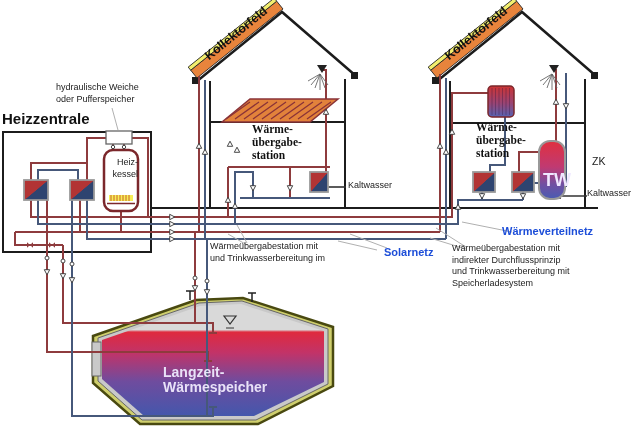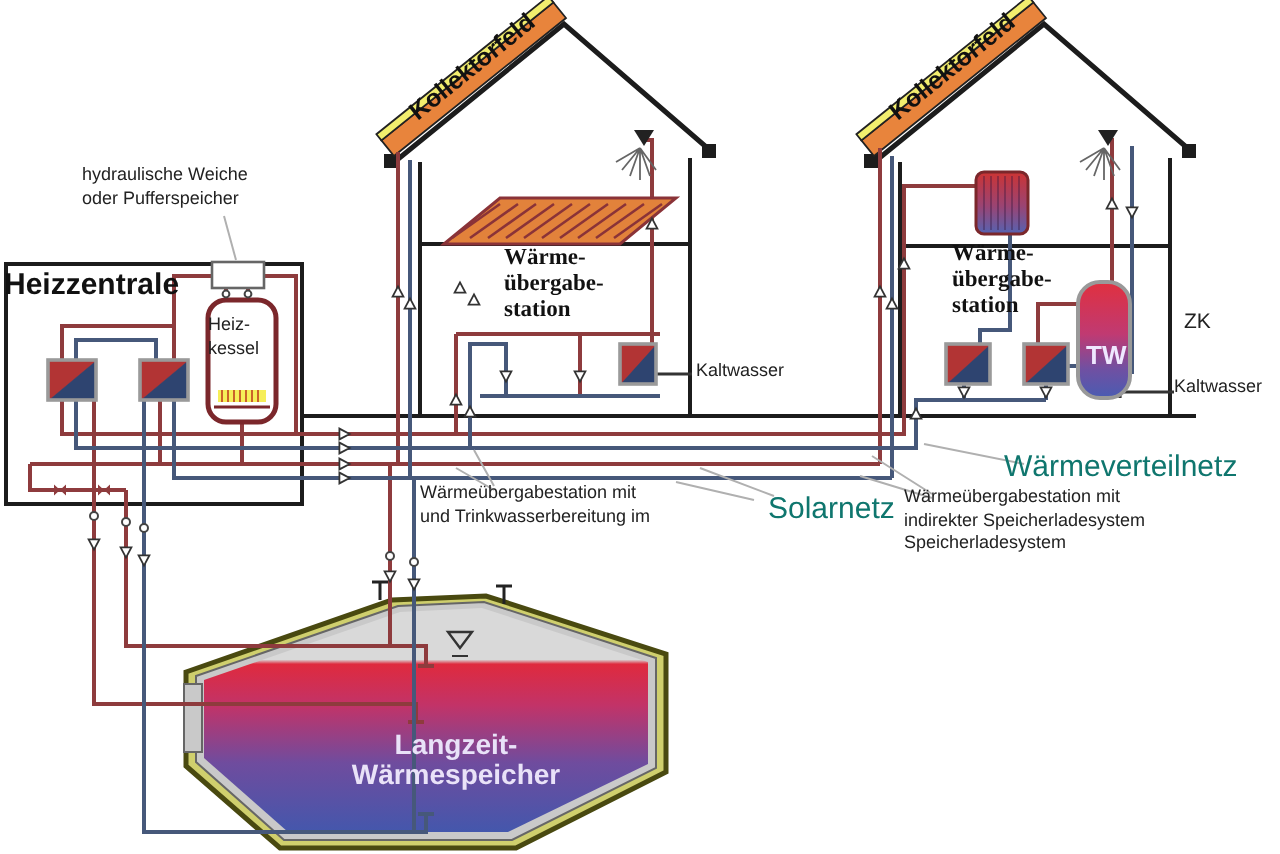--- a/index.html
+++ b/index.html
@@ -2,25 +2,25 @@
 <html><head>
 <meta charset="utf-8">
 <style>
   html,body{margin:0;padding:0;background:#888;}
   #stage{position:relative;width:640px;height:427px;background:#fff;overflow:hidden;
          font-family:"Liberation Sans","DejaVu Sans",sans-serif;color:#222;}
   #stage svg{position:absolute;left:0;top:0;}
   .lbl{position:absolute;white-space:nowrap;}
   .small{font-size:9px;line-height:11.5px;}
   .station{font-size:11.5px;line-height:13px;font-weight:bold;color:#111;font-family:Liberation Serif, serif;}
-  .netlabel{font-size:15px;font-weight:normal;color:#0f766e;}
+  .netlabel{font-size:11px;font-weight:bold;color:#1d4ed8;}
   .rot{transform:rotate(-39deg);transform-origin:left top;font-size:12.5px;font-weight:bold;color:#111;}
   .title{font-size:15px;font-weight:bold;color:#111;}
-  .tanklbl{font-size:14px;line-height:15px;font-weight:bold;color:#e9e2f8;text-align:center;}
-  .twlbl{font-size:13px;font-weight:600;color:#efe8ff;text-align:center;}
+  .tanklbl{font-size:14px;line-height:15px;font-weight:bold;color:#e9e2f8;}
+  .twlbl{font-size:18px;font-weight:600;color:#efe8ff;text-align:center;}
 </style>
 </head>
 <body>
 
 <div id="stage">
 
 <svg width="640" height="427" viewBox="0 0 640 427">
   <defs>
     <linearGradient id="tankGrad" gradientUnits="userSpaceOnUse" x1="0" y1="301" x2="0" y2="416">
       <stop offset="0" stop-color="#d9d9d9"></stop>
@@ -201,28 +201,28 @@
 
   <g stroke="#b0b0b0" stroke-width="1" fill="none">
     <path d="M112,108 L118,130"></path>
     <path d="M512,232 L462,222"></path>
     <path d="M387,248 L350,234 M377,250 L338,241"></path>
     <path d="M247,243 L237,225 M247,245 L228,234"></path>
     <path d="M466,247 L436,228 M466,249 L430,238"></path>
   </g>
 </svg>
 
-<div class="lbl title" style="left:2px;top:110px;margin-top:24px;">Heizzentrale</div>
-
-<div class="lbl small" style="left:41px;top:82px;">
+<div class="lbl title" style="left:2px;top:110px;">Heizzentrale</div>
+
+<div class="lbl small" style="left:56px;top:82px;">
   <div>hydraulische Weiche</div>
   <div>oder Pufferspeicher</div>
 </div>
 
-<div class="lbl small" style="left:104px;top:157px;width:34px;text-align:left;">
+<div class="lbl small" style="left:104px;top:157px;width:34px;text-align:right;">
   <div>Heiz-</div>
   <div>kessel</div>
 </div>
 
 <div class="lbl rot" style="left:202px;top:52px;">Kollektorfeld</div>
 <div class="lbl rot" style="left:442px;top:52px;">Kollektorfeld</div>
 
 <div class="lbl station" style="left:252px;top:123px;">
   <div>Wärme-</div>
   <div>übergabe-</div>
@@ -243,21 +243,22 @@
 <div class="lbl netlabel" style="left:502px;top:225px;">Wärmeverteilnetz</div>
 <div class="lbl netlabel" style="left:372px;top:246px;margin-left:12px;">Solarnetz</div>
 
 <div class="lbl small" style="left:210px;top:241px;">
   <div>Wärmeübergabestation mit</div>
   <div>und Trinkwasserbereitung im</div>
 </div>
 
 <div class="lbl small" style="left:452px;top:243px;">
   <div>Wärmeübergabestation mit</div>
-  <div>indirekter Speicherladesystem</div>
+  <div>indirekter Durchflussprinzip</div>
+  <div>und Trinkwasserbereitung mit</div>
   <div>Speicherladesystem</div>
 </div>
 
 <div class="lbl tanklbl" style="left:163px;top:365px;width:130px;">
   <div>Langzeit-</div>
   <div>Wärmespeicher</div>
 </div>
 
 </div>
 

